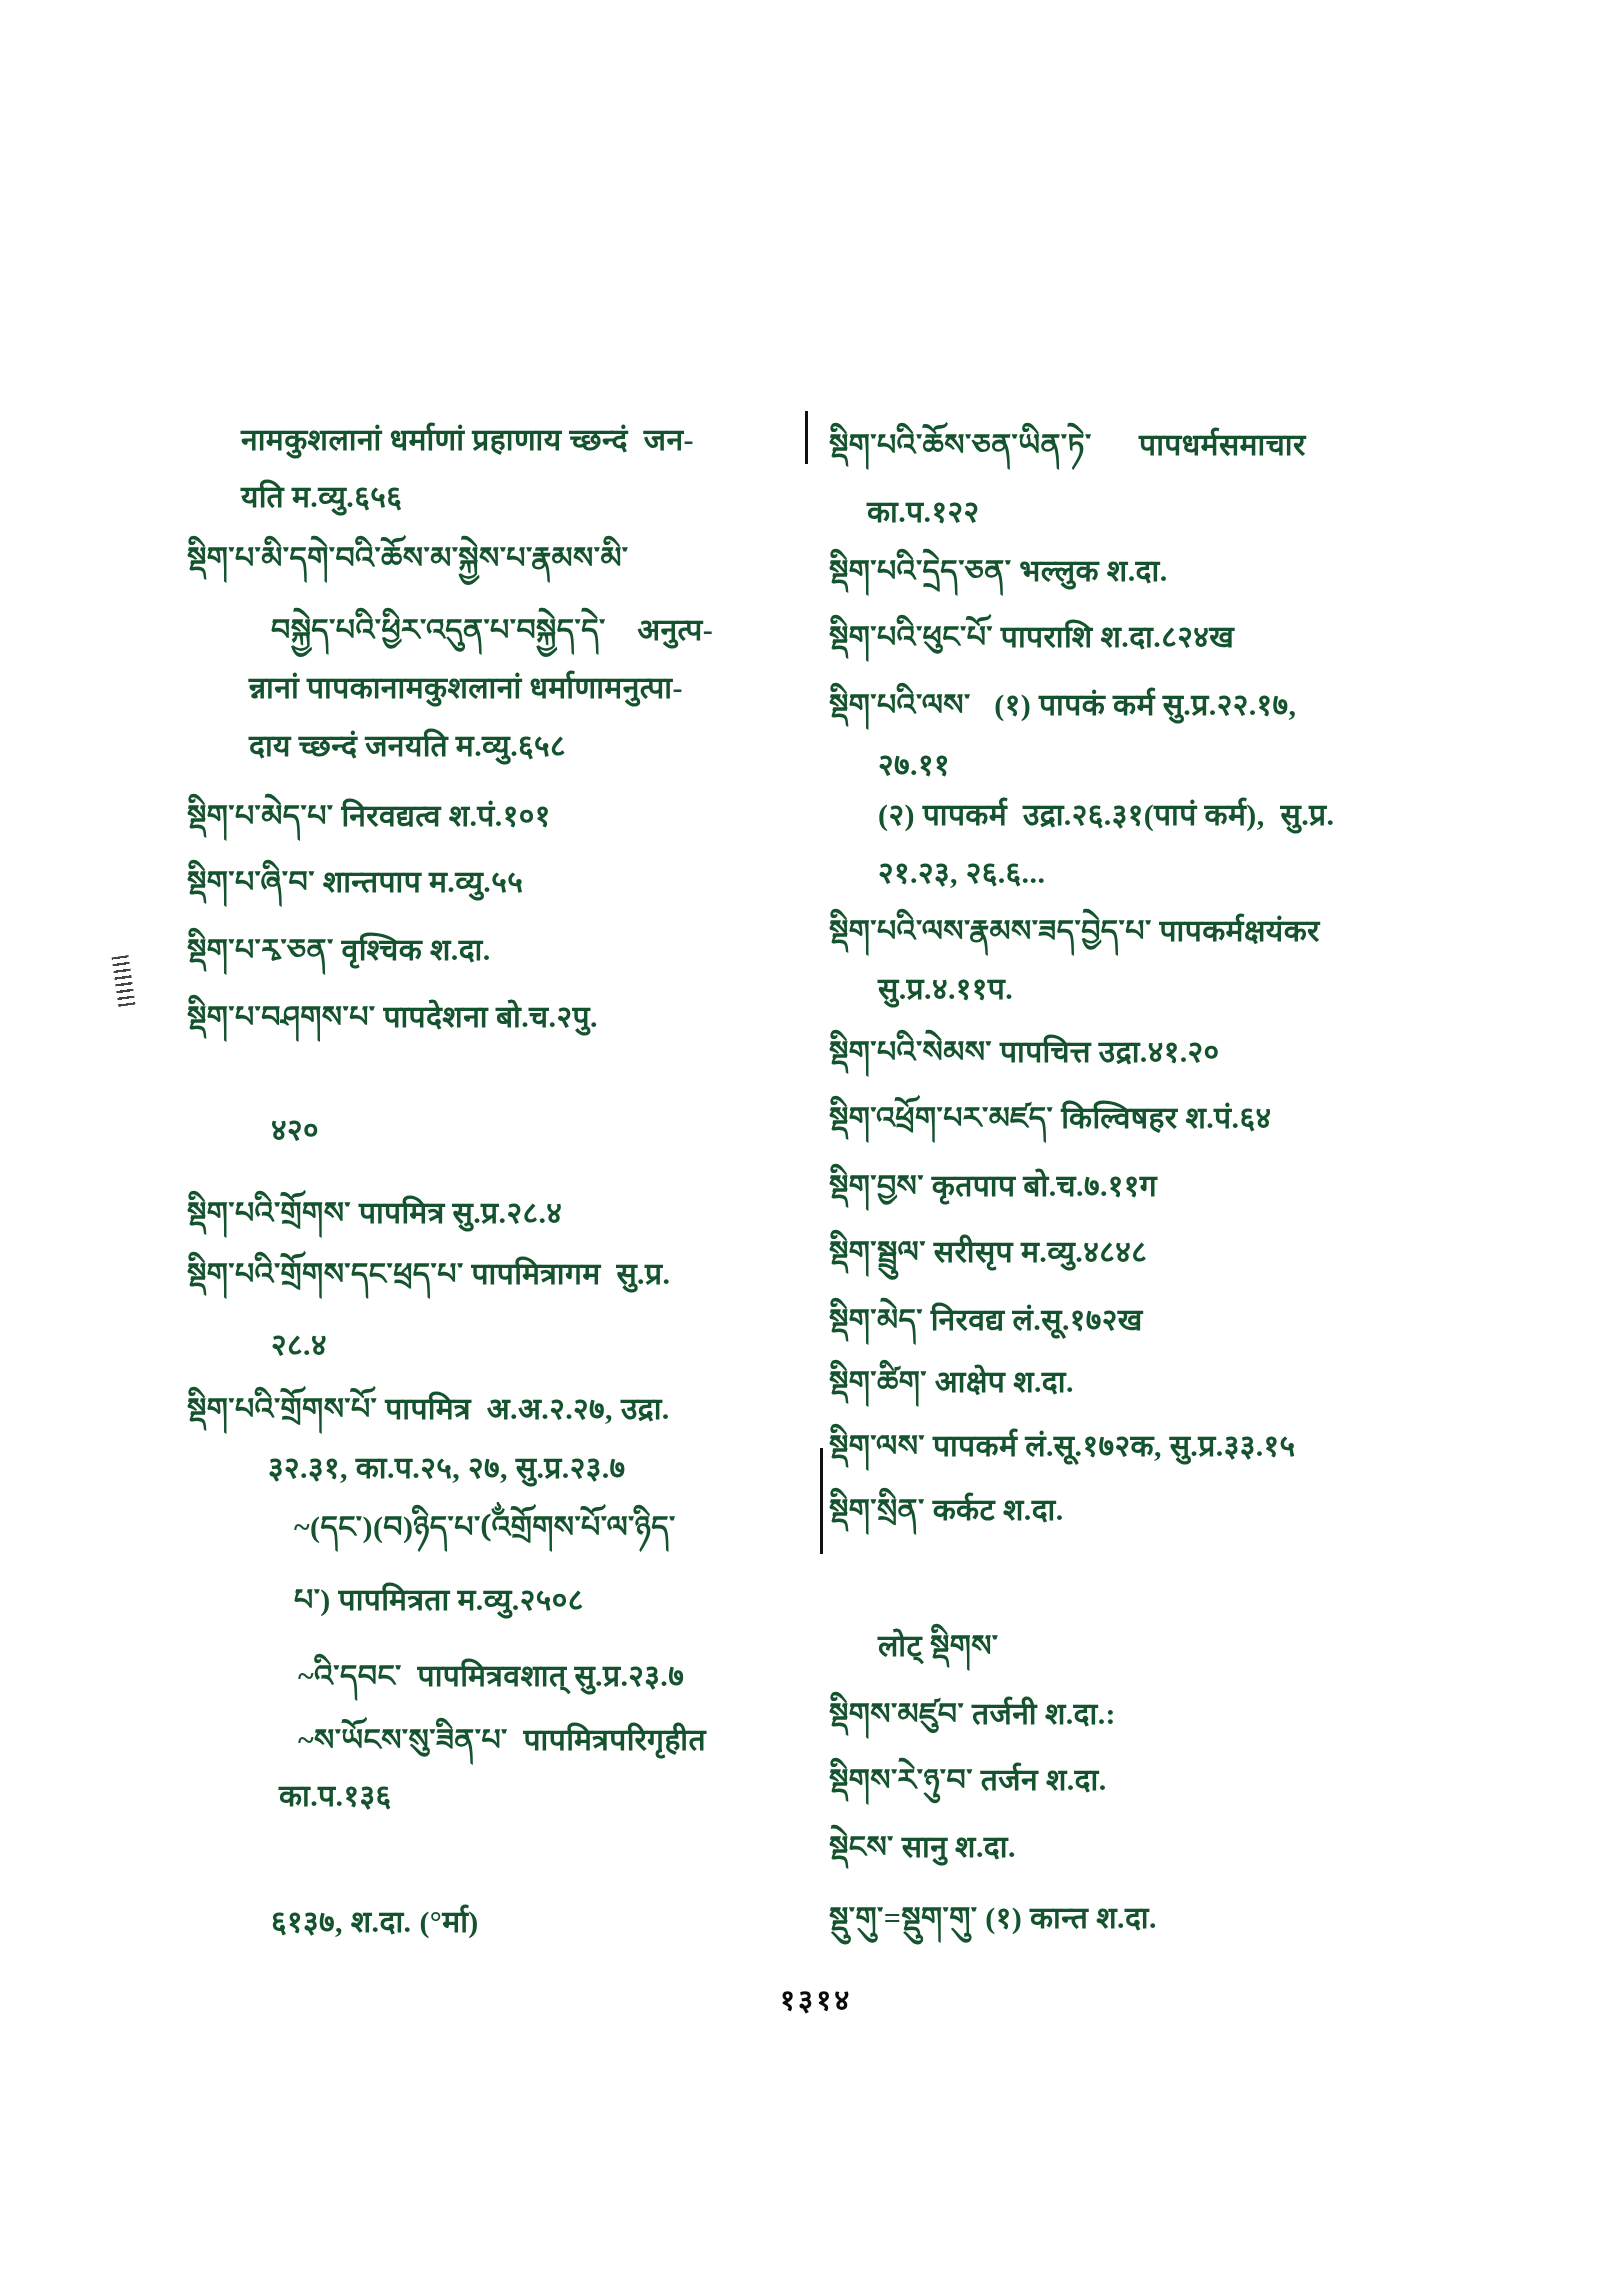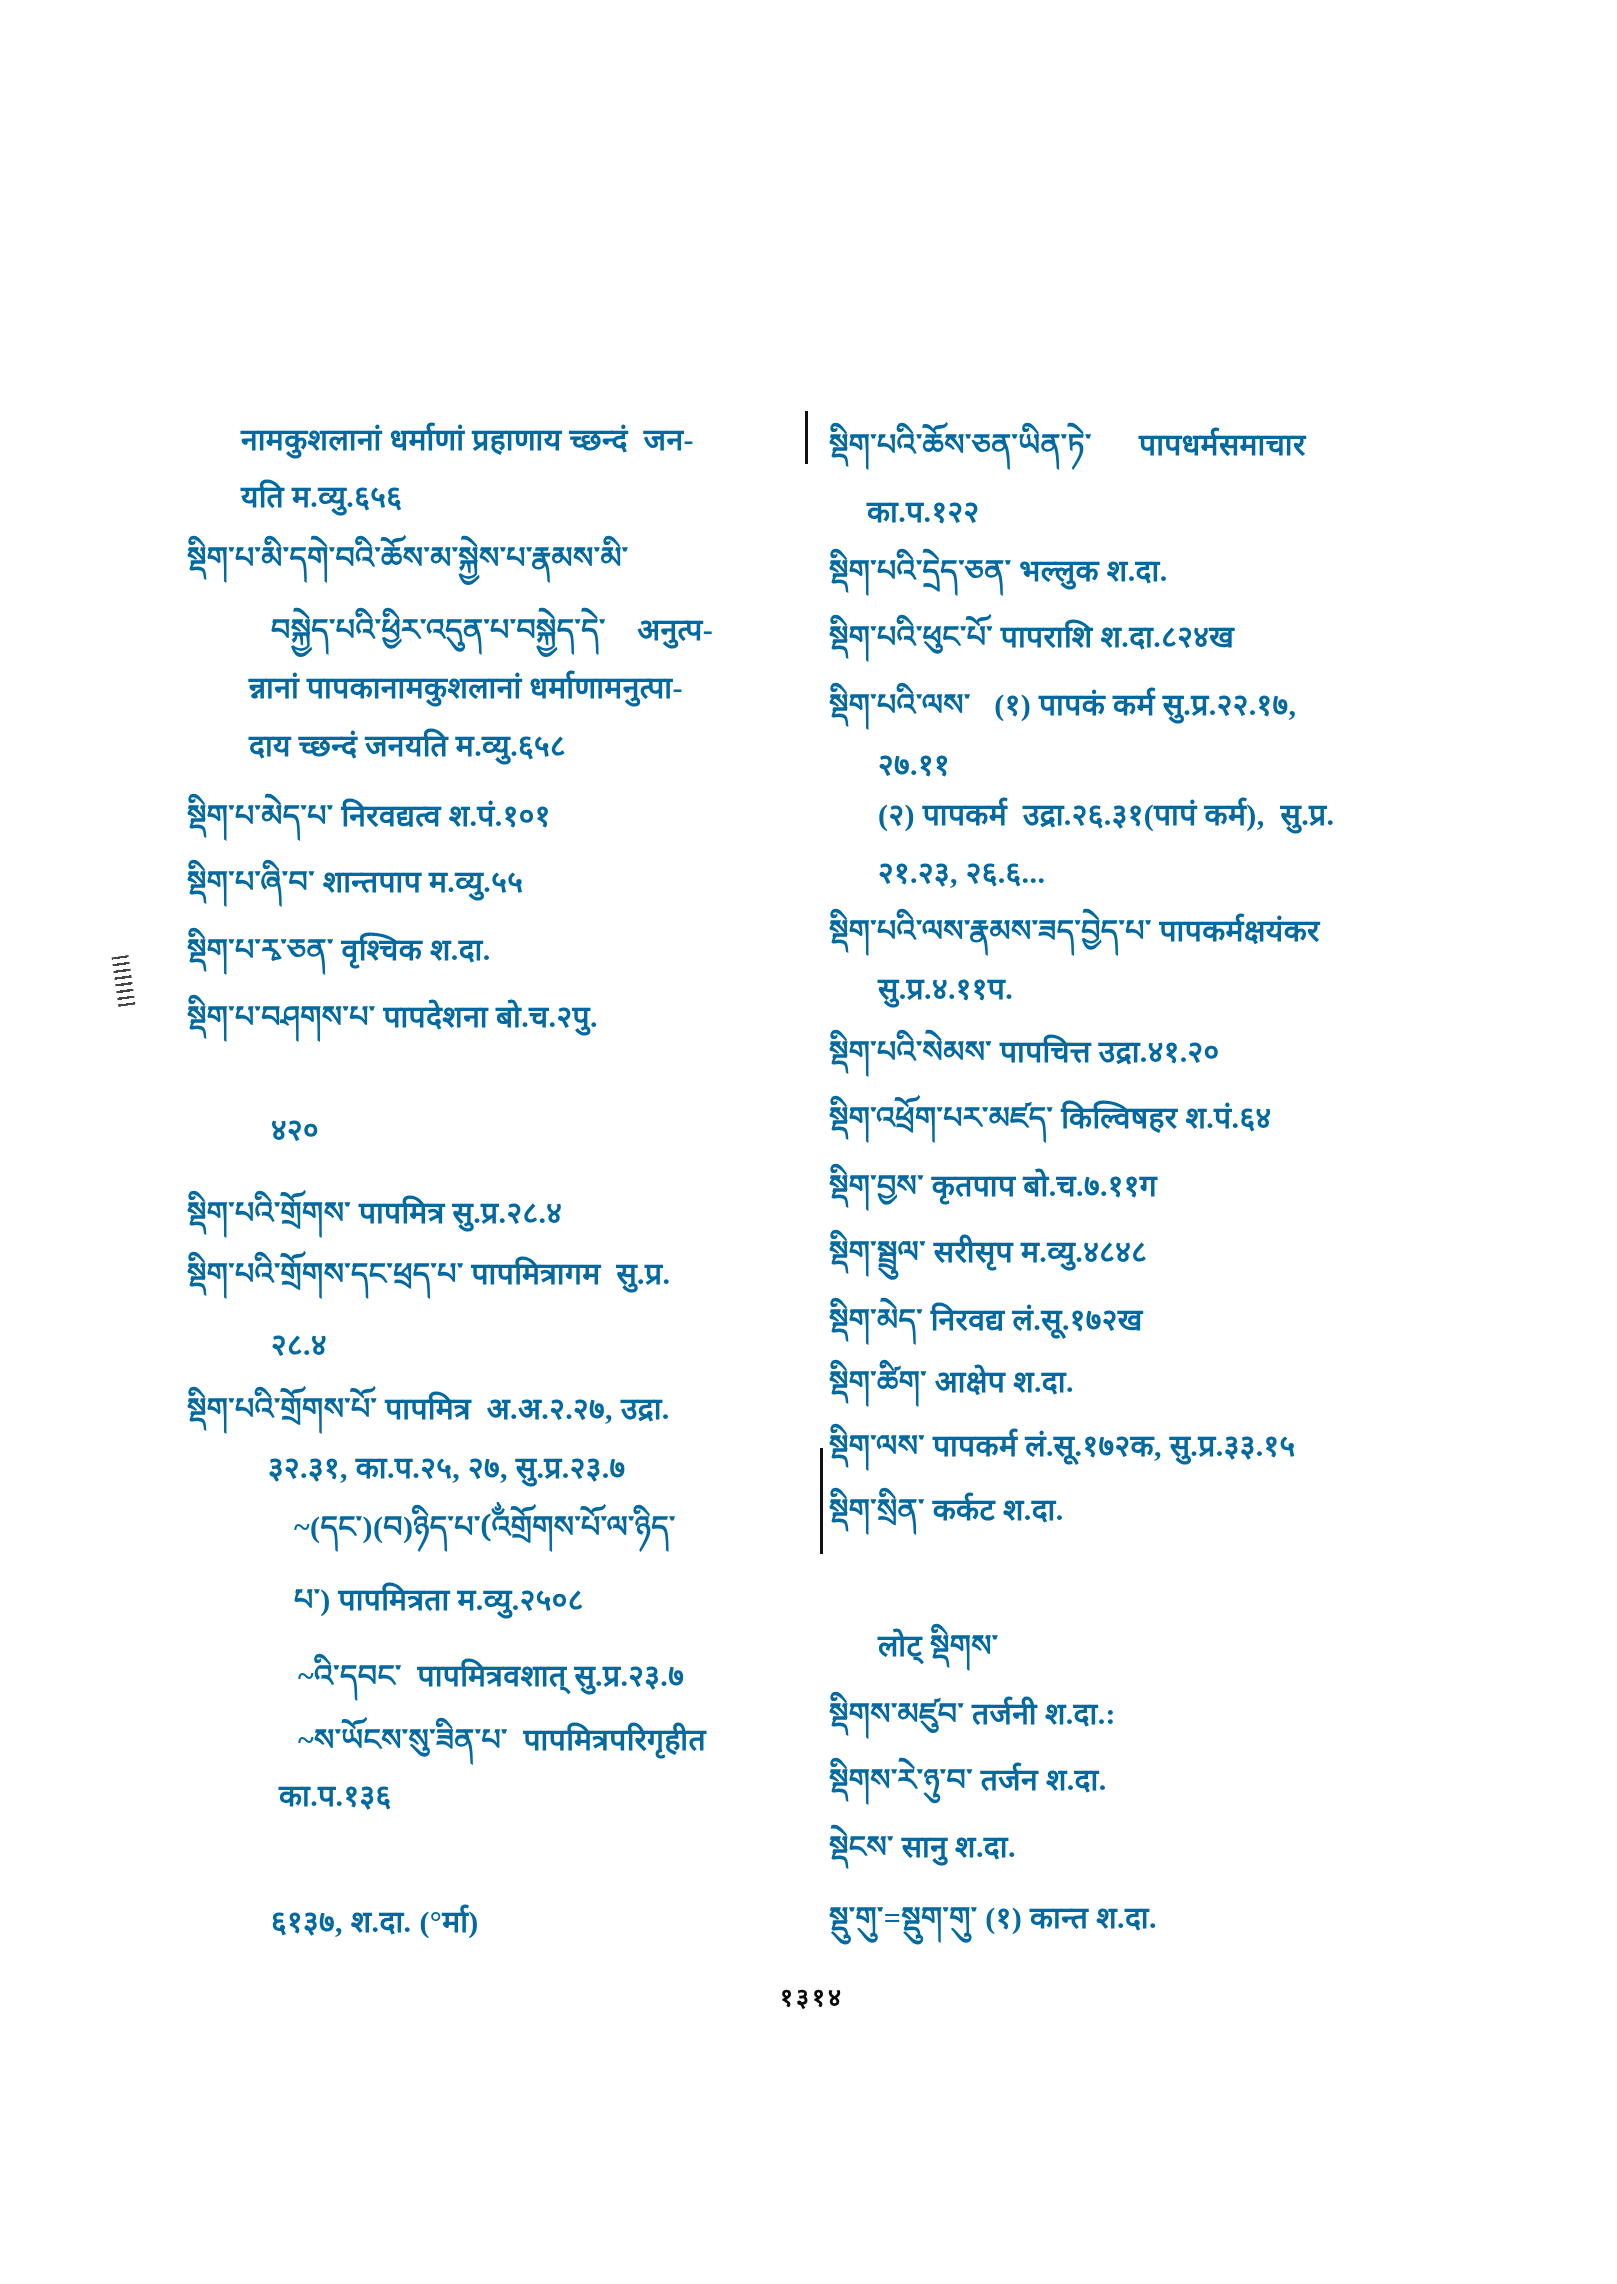--- a/index.html
+++ b/index.html
@@ -10,26 +10,26 @@
     font-family:"Liberation Serif","DejaVu Serif",serif;
     color:#0a0a0a;
     overflow:hidden;
   }
   .ln{
     position:absolute;
     white-space:pre;
     font-size:30px;
     font-weight:bold;
     letter-spacing:0.4px;
-    color:#0369a1;
+    color:#14532d;
   }
   .footer-num{
     position:absolute;
     left:780px;top:1979px;
-    font-size:25px;
+    font-size:29px;
     font-weight:bold;
     letter-spacing:3px;
   }
   .gutter-rule{
     position:absolute;
     width:3px;
     background:#111;
   }
   .margin-smudge{
     position:absolute;

